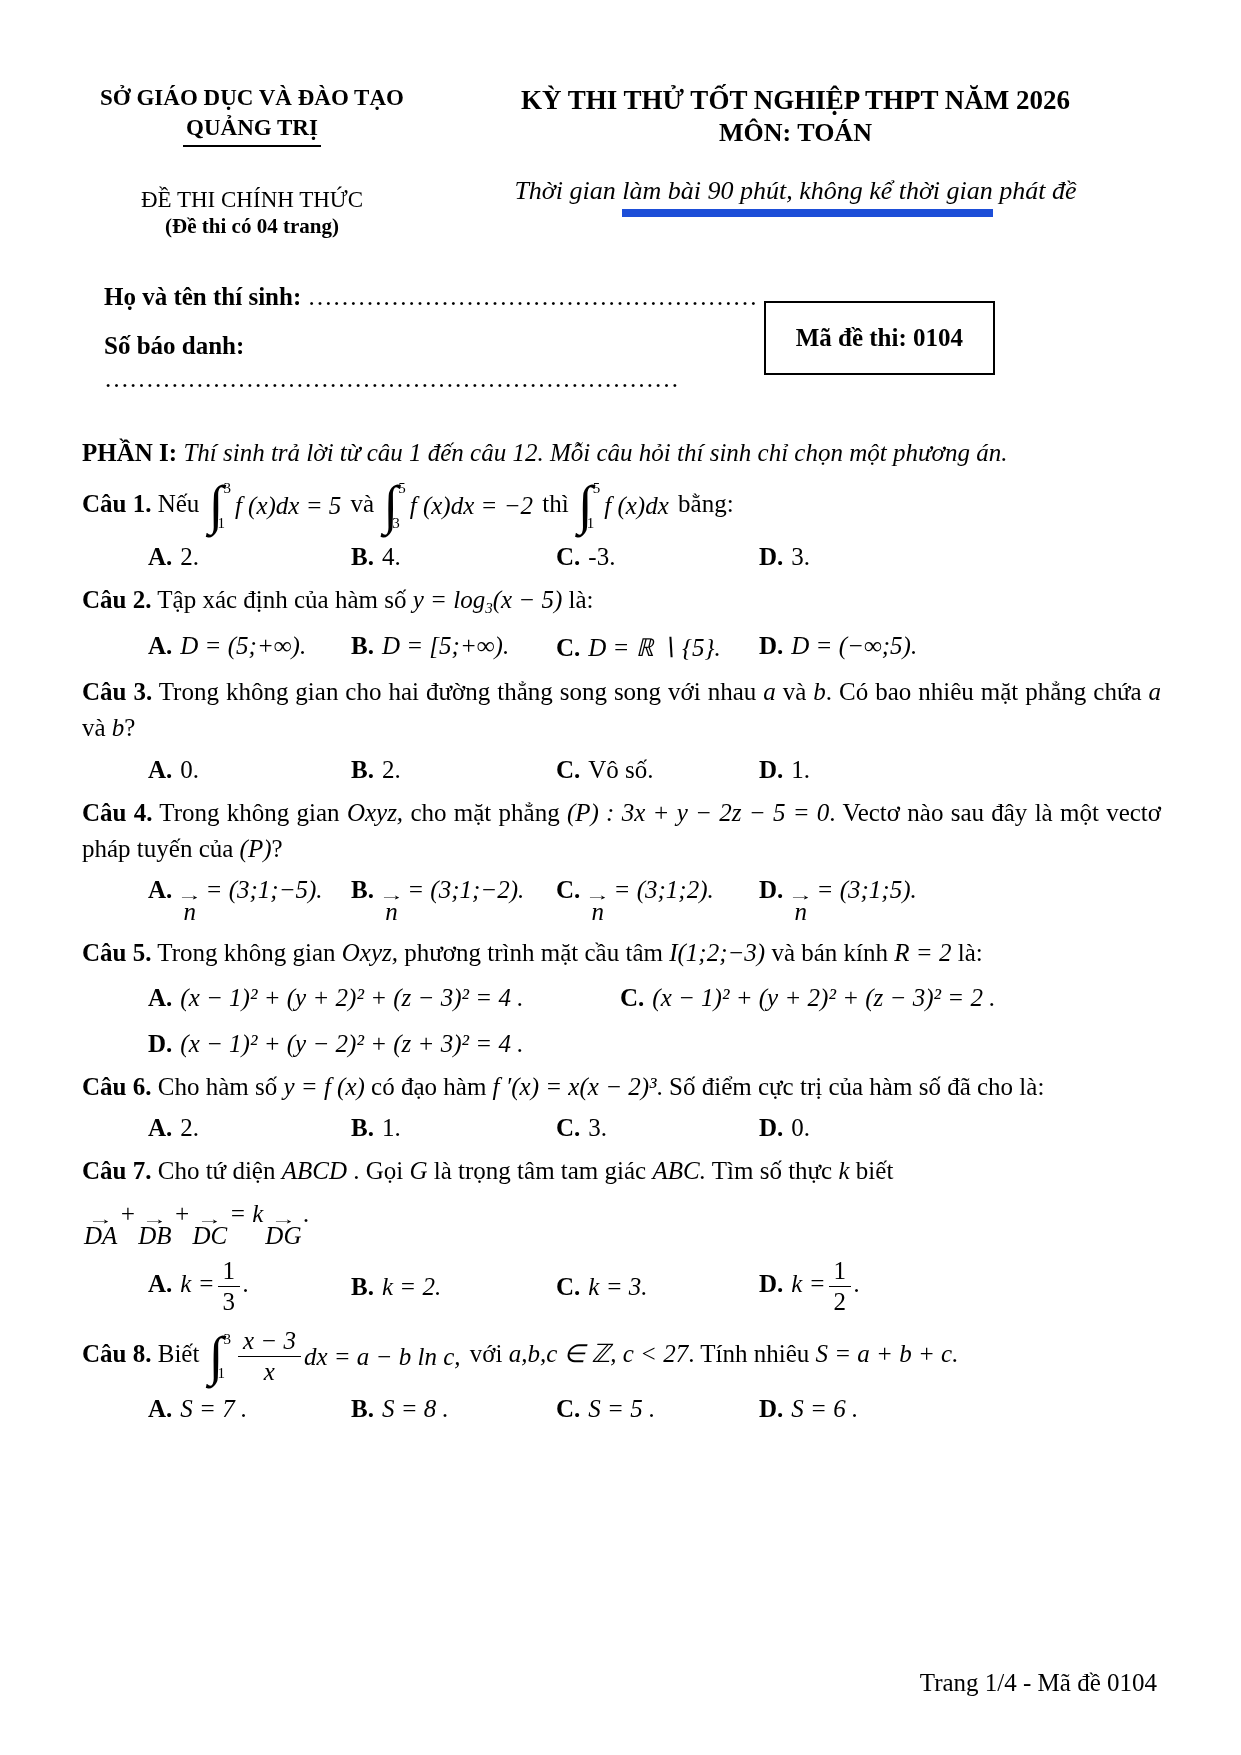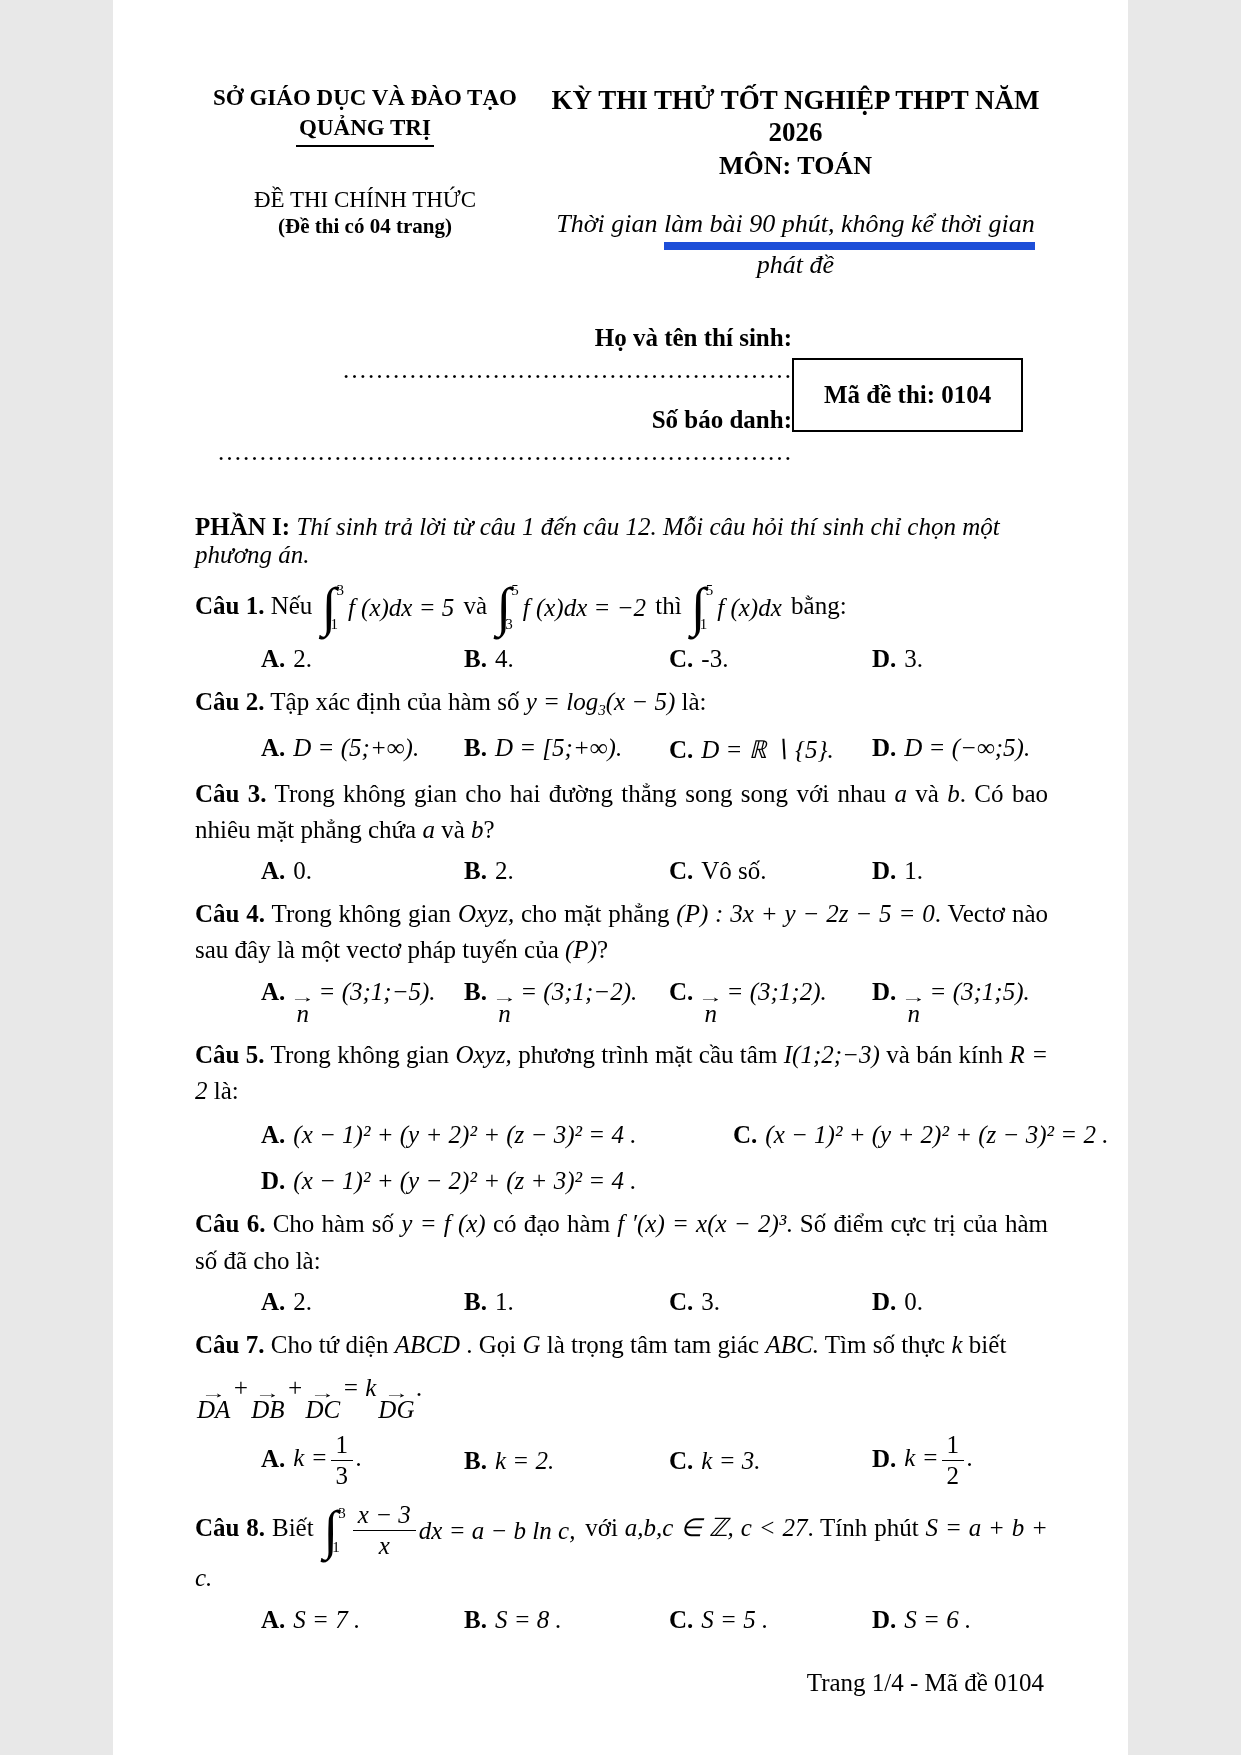--- a/index.html
+++ b/index.html
@@ -1,18 +1,18 @@
 <!DOCTYPE html>
 <html lang="vi"><head>
 <meta charset="utf-8">
 <style>
   html,body { margin:0; padding:0; background:#e8e8e8; }
   .page {
     position:relative;
-    width:1015px; height:1755px;
+    width:1241px; height:1755px;
     margin:0 auto;
     background:#ffffff;
     box-sizing:border-box;
     padding:84px 80px 0 82px;
     font-family:"Liberation Serif", serif;
     font-size:25px;
     color:#000;
   }
   
   .hdr { display:grid; grid-template-columns:340px 1fr; }
@@ -20,21 +20,21 @@
   .dept1 { font-weight:bold; font-size:23px; line-height:1.25; }
   .dept2 { font-weight:bold; font-size:23px; display:inline-block; border-bottom:2.5px solid #000; padding:0 3px 4px; }
   .official { font-weight:normal; font-size:23px; margin-top:40px; }
   .pagecount { font-weight:bold; font-size:21px; margin-top:1px; }
   .hdr-right { text-align:center; padding-left:8px; }
   .extitle { font-weight:bold; font-size:27px; line-height:1.2; }
   .exsubject { font-weight:bold; font-size:26px; margin-top:2px; }
   .extime { font-style:italic; font-size:26px; margin-top:28px; }
   .time-u { display:inline-block; border-bottom:8px solid #1d4ed8; padding-bottom:3px; }
   
-  .student { display:flex; align-items:center; margin-top:42px;text-align:right; }
+  .student { display:flex; align-items:center; margin-top:42px; }
   .student-lines { flex:1; padding-left:22px; }
   .sline { font-size:25px; line-height:1.3; margin:0 0 17px; }
   .sline:last-child { margin-bottom:0; }
   .slabel { font-weight:bold; }
   .code-box { border:2px solid #000; padding:21px 30px; font-weight:bold; font-size:25px; margin-right:166px; white-space:nowrap; }
   
   .part1 { margin-top:44px; font-size:25px; }
   .p1label { font-weight:bold; }
   .p1instr { font-style:italic; }
   .q { margin-top:11px; }
@@ -230,21 +230,21 @@
           <span class="isign">∫</span>
           <span class="ibnds">
             <span class="ihi">3</span>
             <span class="ilo">1</span>
           </span>
           <span class="frac">
             <span class="fnum math">x − 3</span>
             <span class="fden math">x</span>
           </span>
           <span class="math">dx = a − b ln c,</span>
-        </span><span> với </span><span class="math">a,b,c ∈ ℤ, c &lt; 27</span><span>. Tính phút </span><span class="math">S = a + b + c.</span>
+        </span><span> với </span><span class="math">a,b,c ∈ ℤ, c &lt; 27</span><span>. Tính nhiêu </span><span class="math">S = a + b + c.</span>
     </p>
     <div class="opts4">
       <span class="opt"><span class="okey">A.</span><span class="math">S = 7 .</span></span>
       <span class="opt"><span class="okey">B.</span><span class="math">S = 8 .</span></span>
       <span class="opt"><span class="okey">C.</span><span class="math">S = 5 .</span></span>
       <span class="opt"><span class="okey">D.</span><span class="math">S = 6 .</span></span>
     </div>
   </div>
 
   <div class="footer">Trang 1/4 - Mã đề 0104</div>

